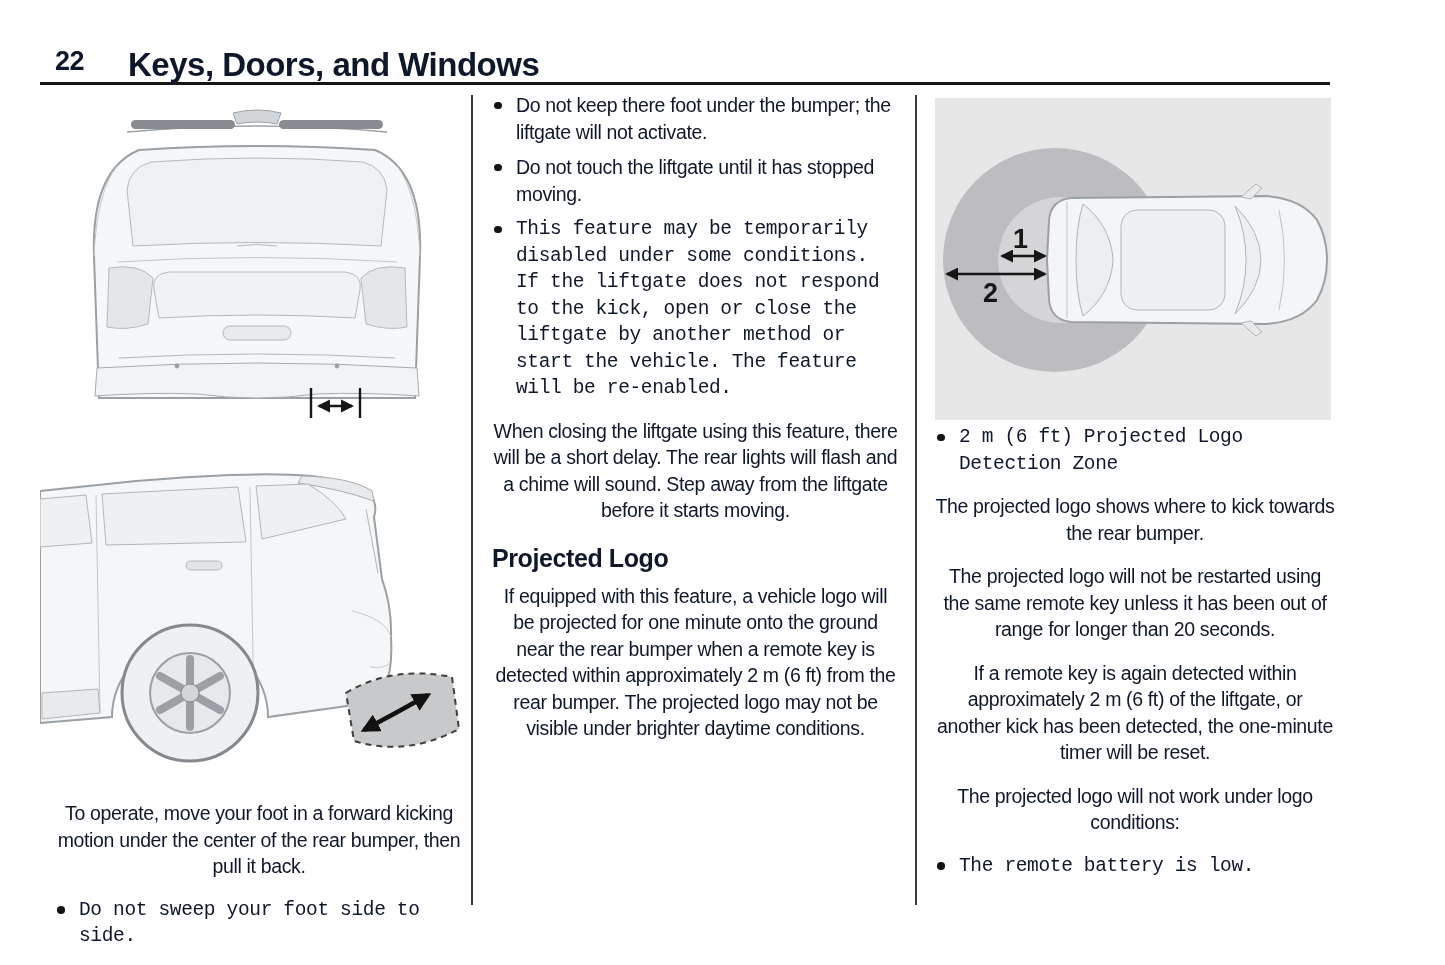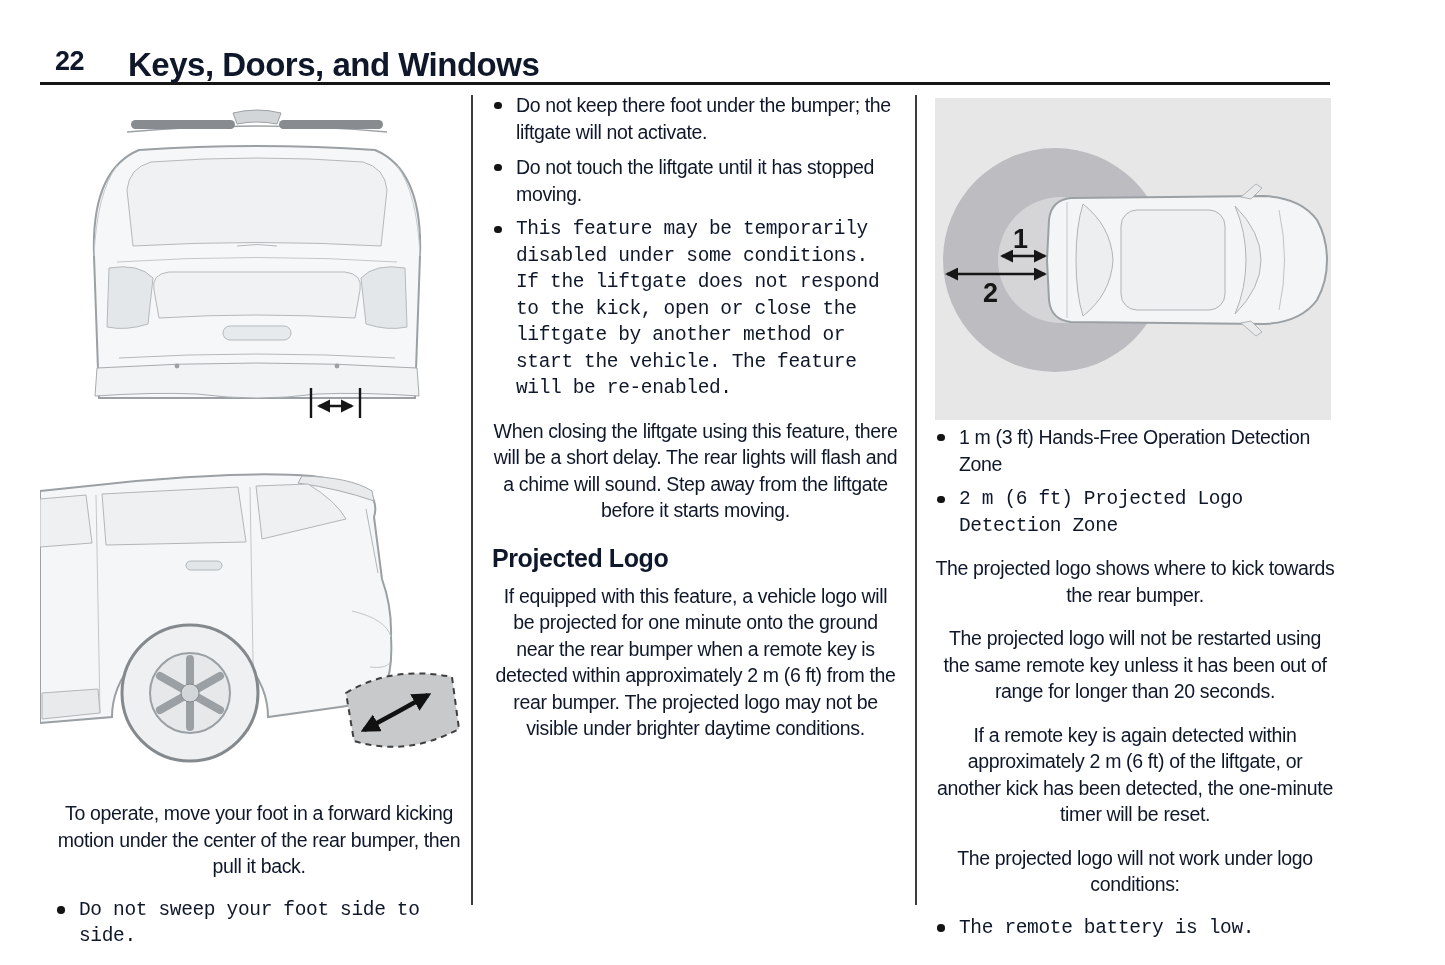--- a/index.html
+++ b/index.html
@@ -188,24 +188,20 @@
 
       <line x1="12" y1="176" x2="110" y2="176" stroke="#161616" stroke-width="2.6" marker-start="url(#ah-top)" marker-end="url(#ah-top)"></line>
       <text x="48" y="204" font-size="27" font-weight="bold" fill="#161616">2</text>
     </svg>
   </div>
 
   <div class="col" id="col-right-text">
     <div class="bullets">
       <div class="bullet">
         <span class="dot"></span>
-        <span class="btext">1 m (3 ft) Hands-Free Operation Detection Zone</span>
-      </div>
-      <div class="bullet">
-        <span class="dot"></span>
         <span class="btext">2 m (6 ft) Projected Logo Detection Zone</span>
       </div>
     </div>
     <p class="body-par">The projected logo shows where to kick towards the rear bumper.</p>
     <p class="body-par">The projected logo will not be restarted using the same remote key unless it has been out of range for longer than 20&nbsp;seconds.</p>
     <p class="body-par">If a remote key is again detected within approximately 2 m (6 ft) of the liftgate, or another kick has been detected, the one-minute timer will be reset.</p>
     <p class="body-par">The projected logo will not work under logo conditions:</p>
     <div class="bullet">
       <span class="dot"></span>
       <span class="btext">The remote battery is low.</span>

